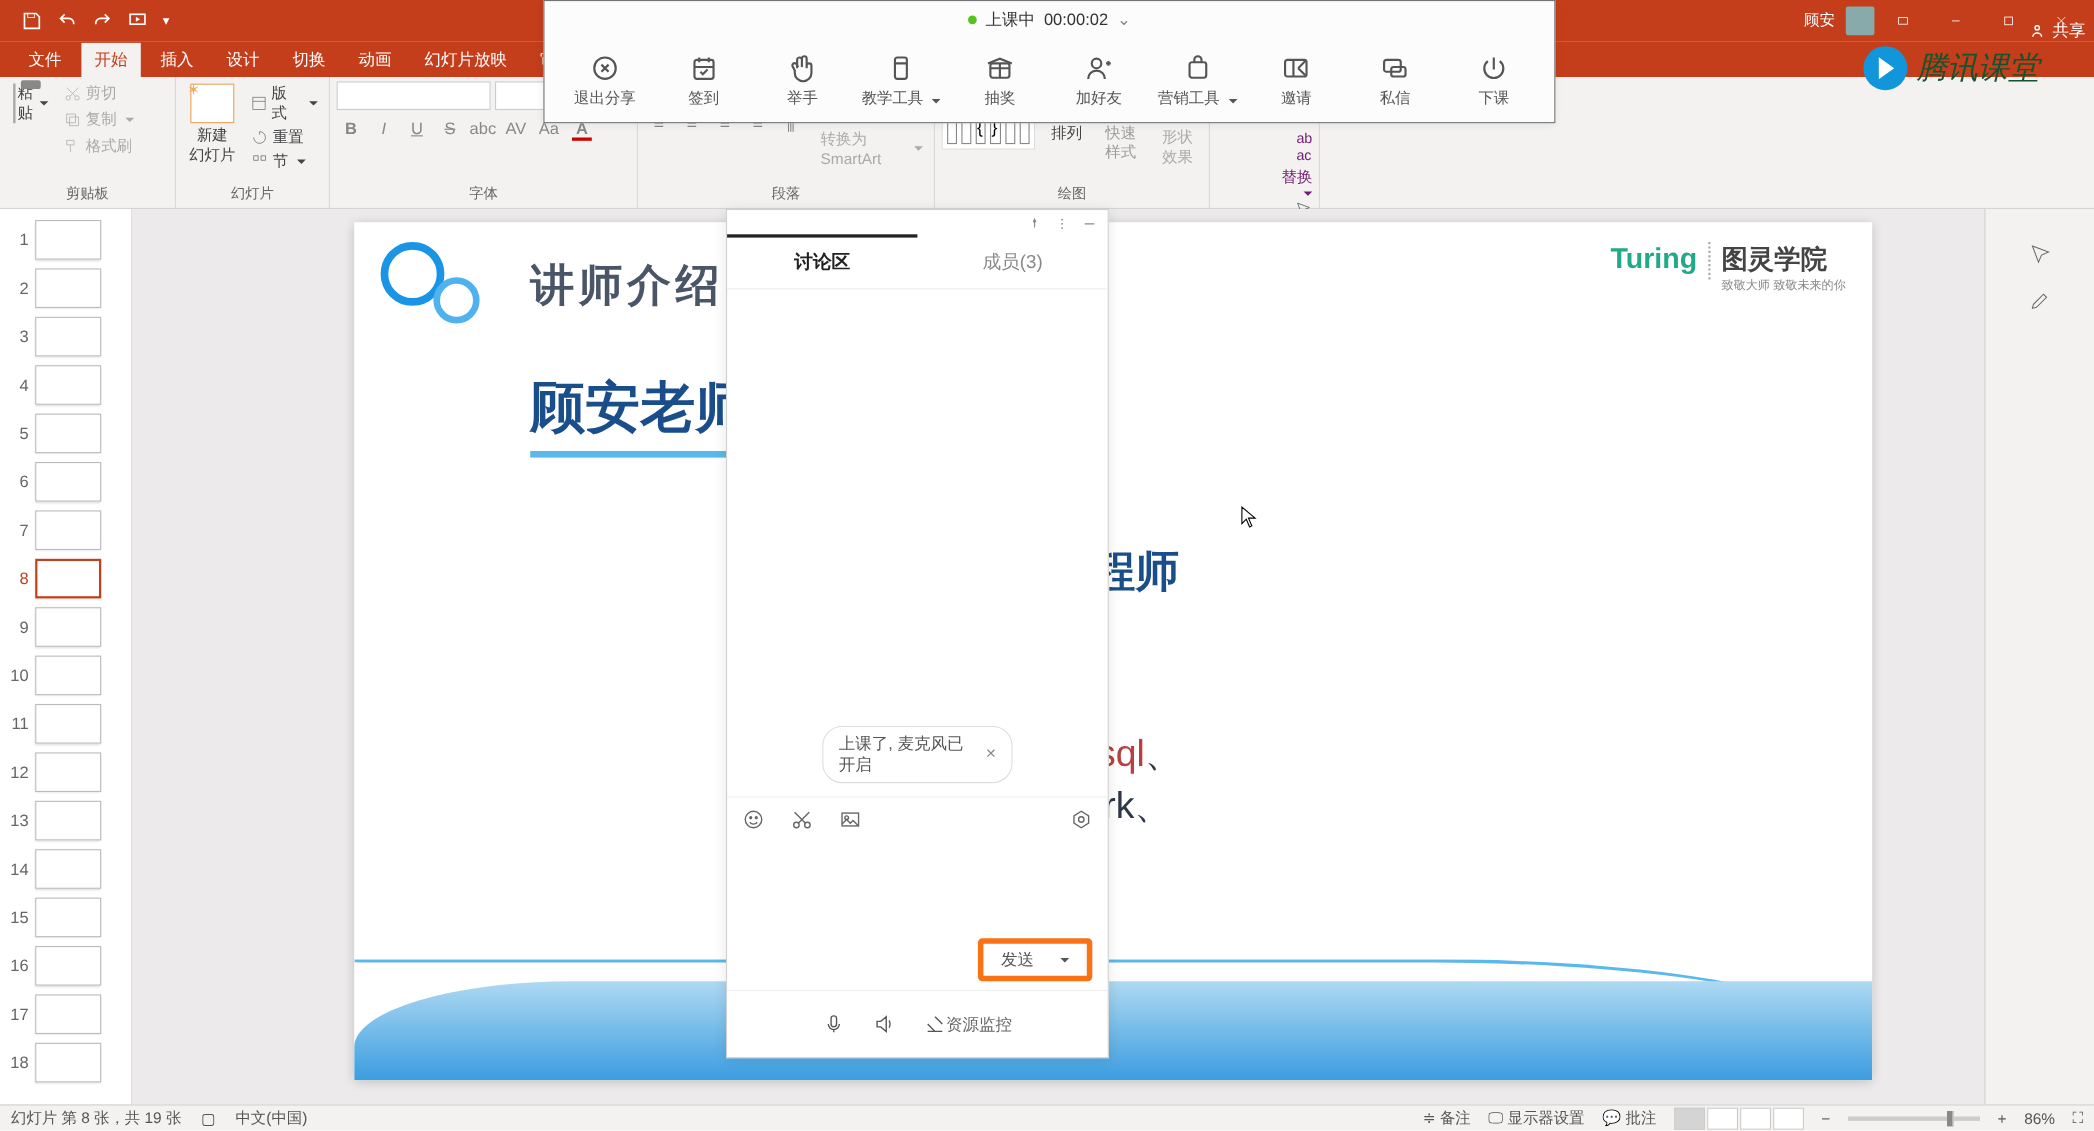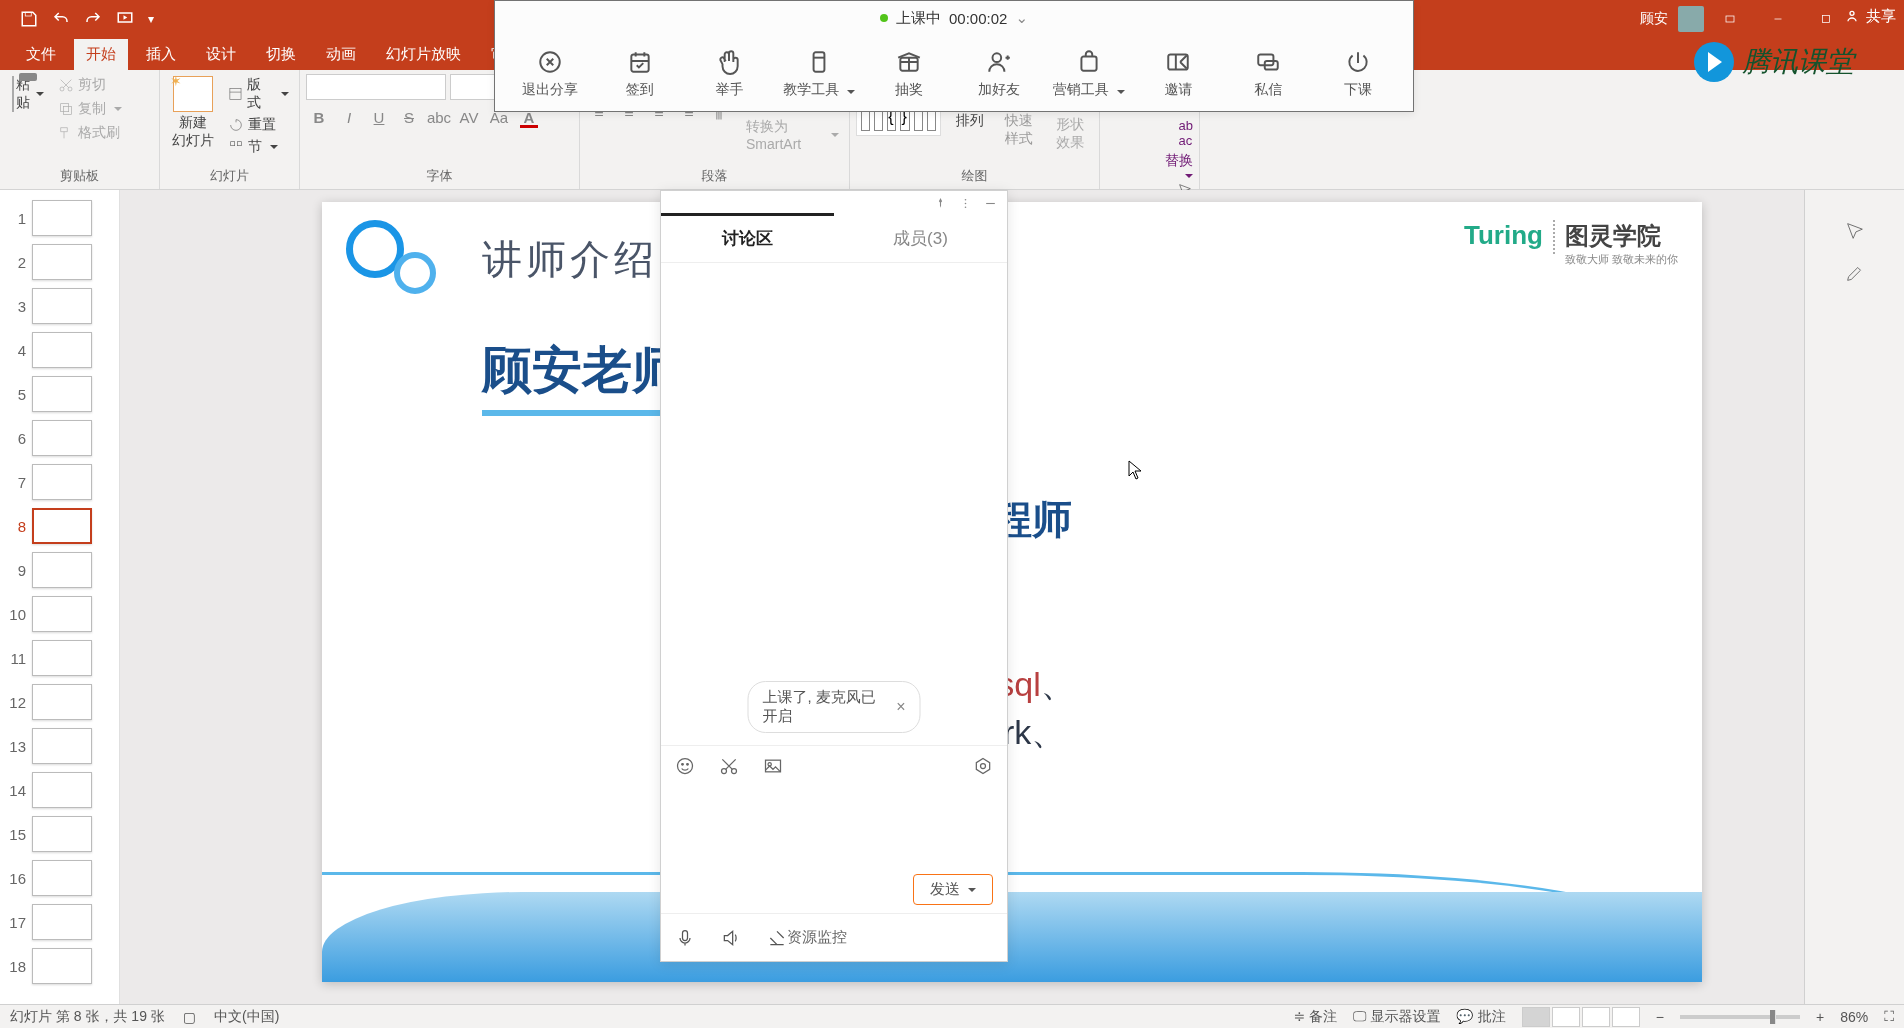--- a/index.html
+++ b/index.html
@@ -57,21 +57,21 @@
 
 .g-draw { width: 250px; }
 .shape-gallery { width: 130px; height: 62px; border: 1px solid #ddd; background: #fff; display: grid; grid-template-columns: repeat(6,1fr); grid-template-rows: repeat(2,1fr); padding: 2px; }
 .shape-gallery div { border: 1px solid #888; margin: 2px; }
 
 
 .g-edit { width: 100px; }
 .g-edit .erow { display: flex; align-items: flex-end; gap: 4px; font-size: 14px; color: #701a75; padding: 2px 0; flex-direction: column; }
 
 
-.share-area { position: absolute; right: 8px; top: 0; height: 32px; display: flex; align-items: center; color: #fff; gap: 6px; font-size: 15px; }
+.share-area { position: absolute; right: 8px; top: 12px; height: 32px; display: flex; align-items: center; color: #fff; gap: 6px; font-size: 15px; }
 
 
 .tencent-top { position: absolute; top: 0; left: 494px; width: 920px; height: 112px; background: #fcfcfc; border: 1px solid #737373; box-shadow: 0 2px 8px rgba(0,0,0,0.08); z-index: 50; }
 .tencent-status { height: 34px; display: flex; align-items: center; justify-content: center; gap: 8px; font-size: 15px; color: #333; }
 .tencent-status .dot { width: 8px; height: 8px; background: #52c41a; border-radius: 50%; }
 .tencent-tools { height: 78px; display: flex; align-items: center; justify-content: space-around; padding: 0 10px; }
 .tt-item { display: flex; flex-direction: column; align-items: center; gap: 6px; font-size: 14px; color: #555; width: 76px; }
 .tt-icon { width: 26px; height: 26px; }
 
 
@@ -88,21 +88,21 @@
 .thumb-row.active .thumb { border: 2px solid #c43e1c; }
 .thumb-row.active .thumb-num { color: #c43e1c; }
 
 .canvas-area { flex: 1; background: #eceaea; display: flex; justify-content: center; align-items: flex-start; padding: 12px; position: relative; }
 .slide-canvas { width: 1380px; height: 780px; background: #fff; box-shadow: 0 2px 10px rgba(0,0,0,0.2); position: relative; overflow: hidden; }
 
 
 .slide-logo-gears { position: absolute; top: 18px; left: 24px; }
 .gear1 { width: 58px; height: 58px; border: 7px solid #1a95e6; border-radius: 50%; position: absolute; top: 0; left: 0; }
 .gear2 { width: 42px; height: 42px; border: 6px solid #4fb1ed; border-radius: 50%; position: absolute; top: 32px; left: 48px; }
-.slide-title { position: absolute; top: 30px; left: 160px; font-size: 40px; color: #4a5568; letter-spacing: 4px; }
+.slide-title { position: absolute; top: 30px; left: 160px; font-size: 40px; color: #4a5568; letter-spacing: 4px; font-weight: bold; }
 .teacher-name { position: absolute; top: 135px; left: 160px; font-size: 50px; font-weight: 700; color: #1a4e8a; border-bottom: 6px solid #5bb8ea; padding-bottom: 6px; }
 .role1 { position: absolute; top: 290px; left: 550px; font-size: 40px; font-weight: 600; color: #1a4e8a; }
 .role2 { position: absolute; top: 350px; left: 560px; font-size: 40px; font-weight: 600; color: #f0803c; }
 .skills1 { position: absolute; top: 460px; left: 560px; font-size: 34px; color: #2d3748; }
 .skills1 .kw { color: #b84040; }
 .skills2 { position: absolute; top: 508px; left: 560px; font-size: 34px; color: #2d3748; }
 .wave { position: absolute; bottom: 0; left: 0; width: 100%; height: 90px; background: linear-gradient(180deg,#aed9f2 0%, #3b9de0 100%); border-top-left-radius: 200px 60px; }
 .wave2 { position: absolute; bottom: 0; left: 0; width: 100%; height: 110px; border-top: 3px solid #5bb8ea; border-top-right-radius: 400px 80px; }
 .turing-logo { position: absolute; top: 18px; right: 24px; display: flex; gap: 10px; }
 .turing-logo .t1 { font-size: 26px; font-weight: 700; color: #e67817; }
@@ -121,22 +121,22 @@
 .chat-tab.active::before { content: ''; position: absolute; top: -2px; left: 0; right: 0; height: 3px; background: #222; }
 .chat-body { flex: 1; position: relative; }
 .toast { position: absolute; bottom: 12px; left: 50%; transform: translateX(-50%); background: #fff; border: 1px solid #ddd; border-radius: 18px; padding: 6px 14px; font-size: 15px; color: #555; display: flex; align-items: center; gap: 10px; }
 .toast .tx { color: #888; font-size: 16px; cursor: pointer; }
 .chat-input-bar { border-top: 1px solid #eee; }
 .chat-icons { display: flex; align-items: center; justify-content: space-between; padding: 10px 14px; }
 .chat-icons-left { display: flex; gap: 24px; }
 .chat-icons svg { width: 20px; height: 20px; stroke: #666; fill: none; stroke-width: 1.5; }
 .chat-textarea { height: 80px; }
 .chat-send { display: flex; justify-content: flex-end; padding: 8px 14px; }
-.send-btn { border: 1px solid #f97316; border-radius: 4px; padding: 5px 16px; font-size: 15px; color: #555; display: flex; align-items: center; gap: 4px; justify-content: space-between; }
-.chat-bottom { height: 48px; border-top: 1px solid #eee; display: flex; align-items: center; justify-content: flex-start; padding: 0 14px; }
+.send-btn { border: 5px solid #f97316; border-radius: 4px; padding: 5px 16px; font-size: 15px; color: #555; display: flex; align-items: center; gap: 20px; justify-content: space-between; }
+.chat-bottom { height: 61px; border-top: 1px solid #eee; display: flex; align-items: center; justify-content: center; padding: 0 14px; }
 .chat-bottom-left { display: flex; gap: 26px; }
 .chat-bottom svg { width: 20px; height: 20px; stroke: #555; fill: none; stroke-width: 1.5; }
 .res-mon { font-size: 15px; color: #666; }
 
 
 .cursor { position: absolute; top: 460px; left: 1128px; z-index: 70; }
 .cursor svg { width: 16px; height: 20px; }
 
 
 .statusbar { position: absolute; bottom: 0; left: 0; right: 0; height: 24px; background: #f3f2f1; border-top: 1px solid #d0d0d0; display: flex; align-items: center; font-size: 14px; color: #555; padding: 0 10px; justify-content: space-between; }

